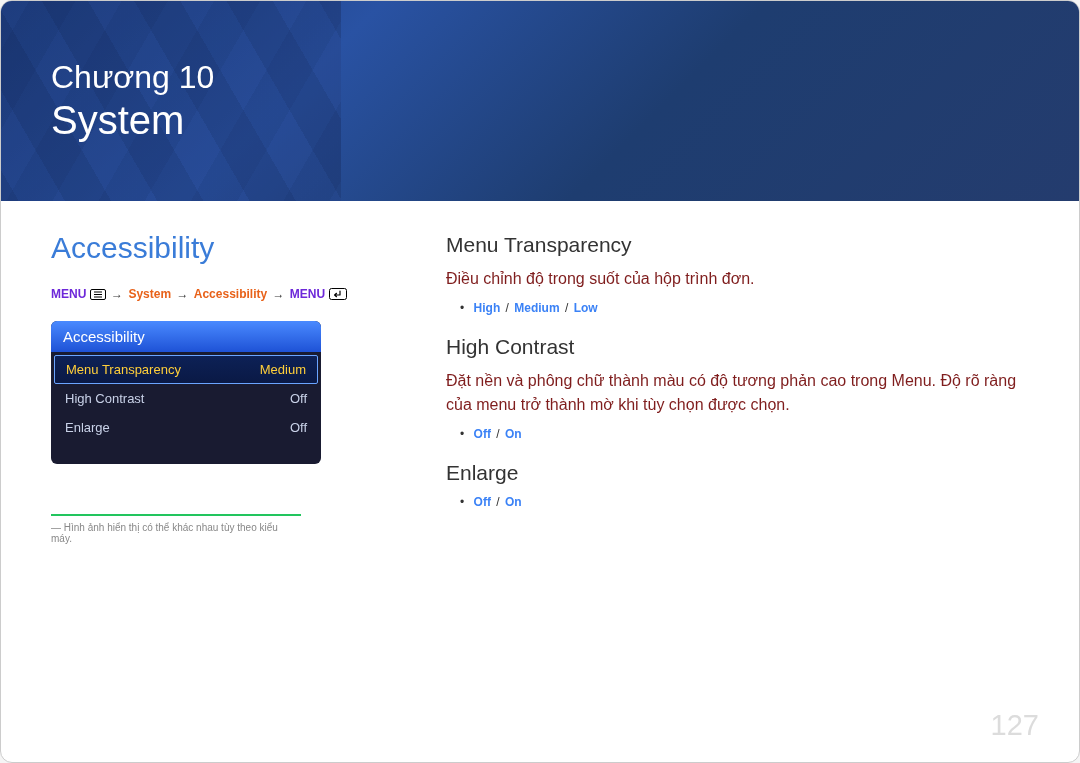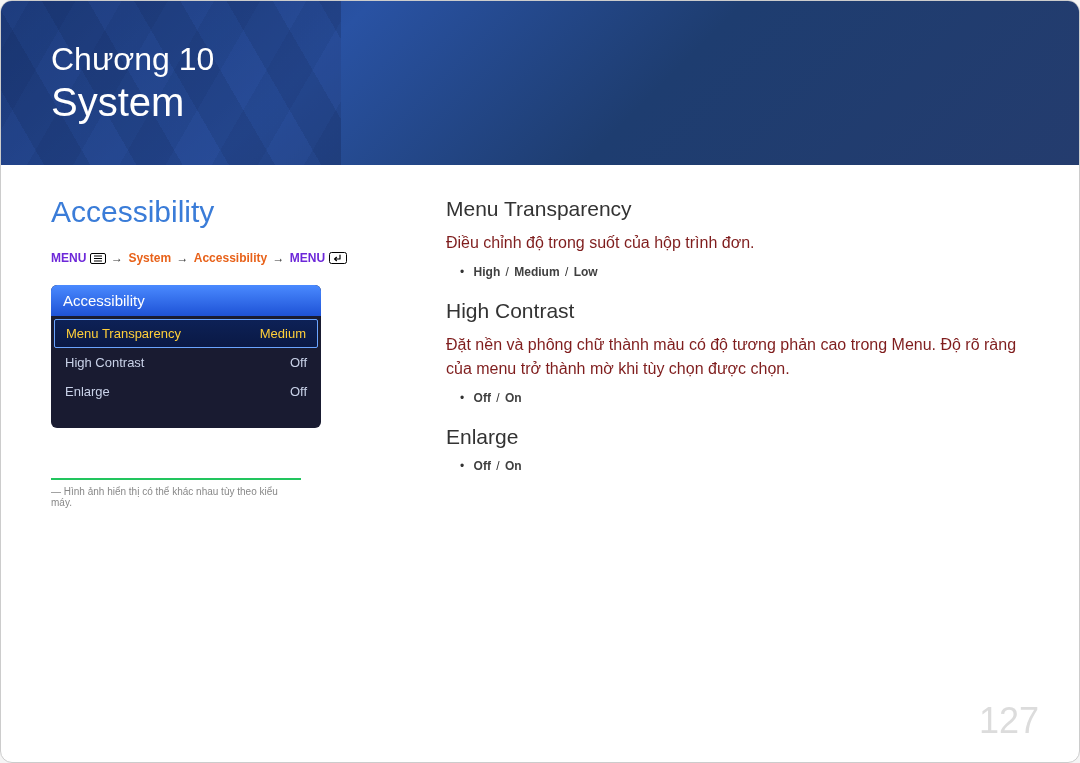--- a/index.html
+++ b/index.html
@@ -21,21 +21,21 @@
       height: 763px;
       background: #ffffff;
       border: 1px solid #ccc;
       border-radius: 12px;
       overflow: hidden;
       position: relative;
     }
 
     .header-banner {
       width: 100%;
-      height: 164px;
+      height: 200px;
       background: linear-gradient(135deg, #1a3a7a 0%, #2952a3 30%, #1e3d70 60%, #243c6e 100%);
       position: relative;
       display: flex;
       align-items: center;
       padding-left: 50px;
       overflow: hidden;
     }
 
     .header-banner::before {
       content: "";
@@ -194,33 +194,33 @@
       margin-bottom: 20px;
     }
 
     .option-bullet .bullet {
       color: #333;
       padding-right: 6px;
     }
 
     .opt-orange {
       font-weight: bold;
-      color: #404040;
+      color: #3b82f6;
       text-align: center;
     }
     .opt-sep {
       color: #333;
       padding: 0 2px;
     }
 
     .page-number {
       position: absolute;
       right: 40px;
       bottom: 20px;
-      font-size: 36px;
+      font-size: 29px;
       color: #dcdcdc;
       font-weight: 300;
     }
   </style>
 </head>
 <body>
 
 <div class="page-container">
   <div class="header-banner">
     <div class="header-text">

